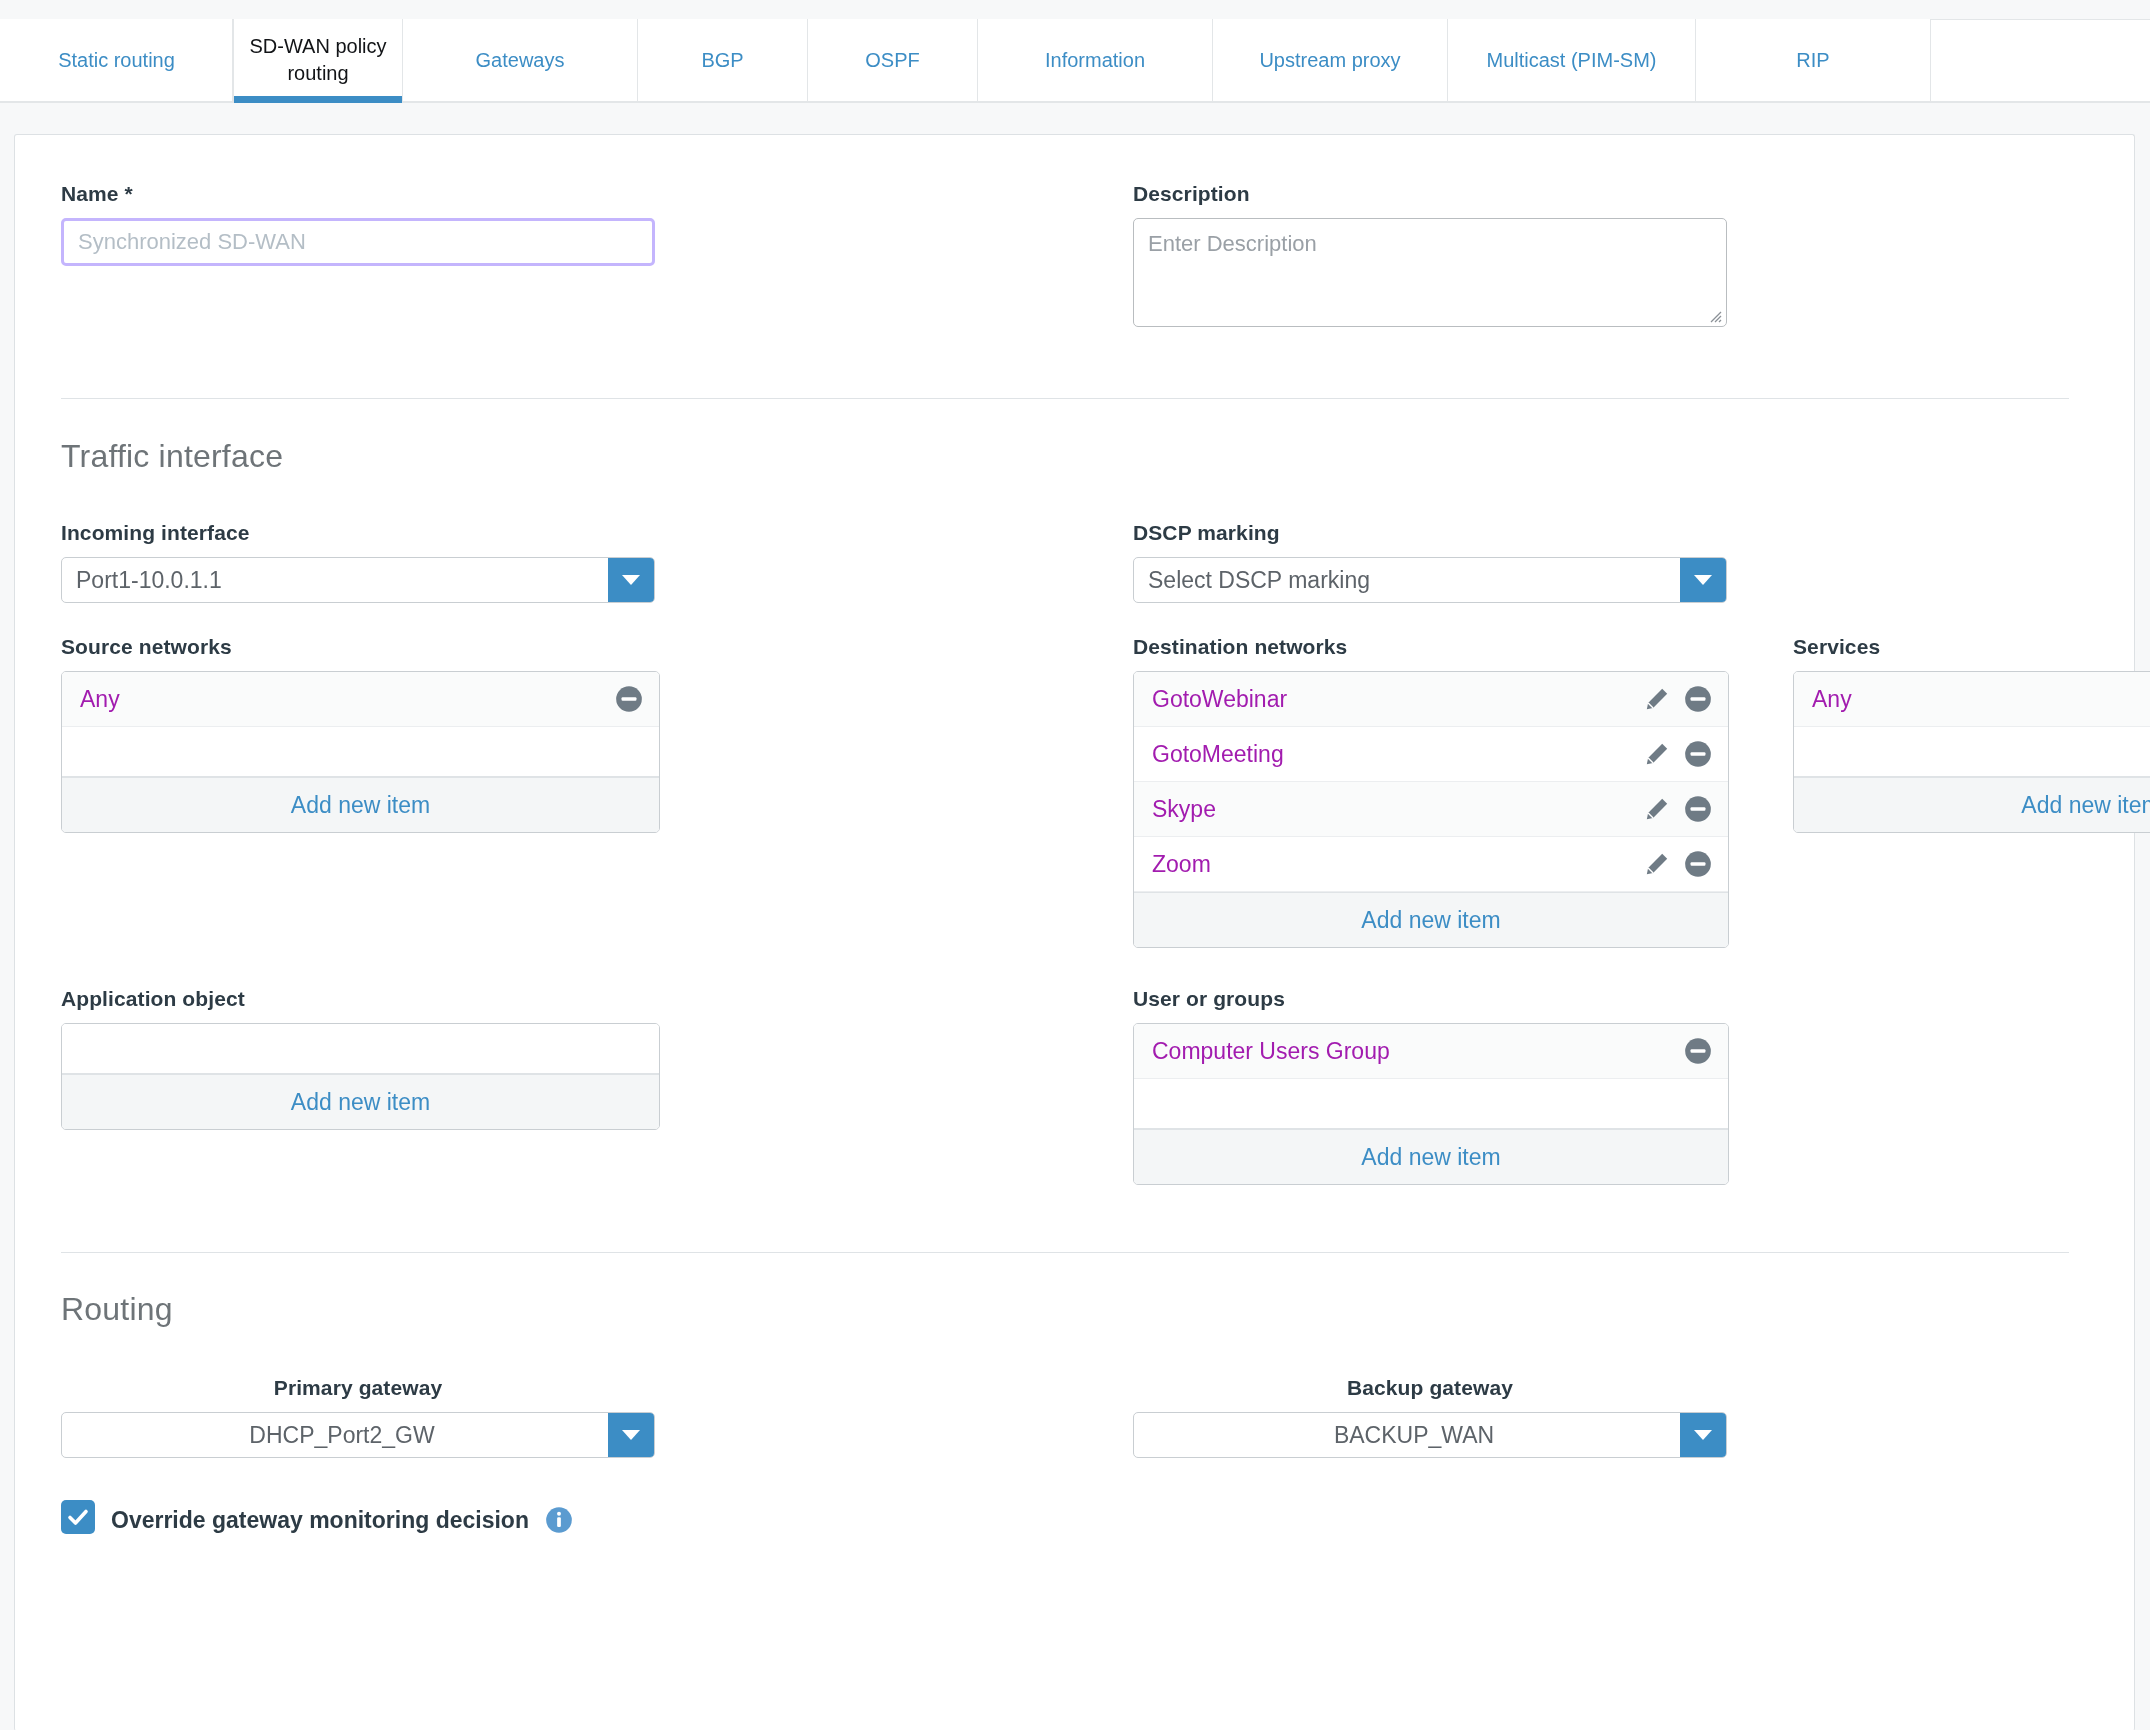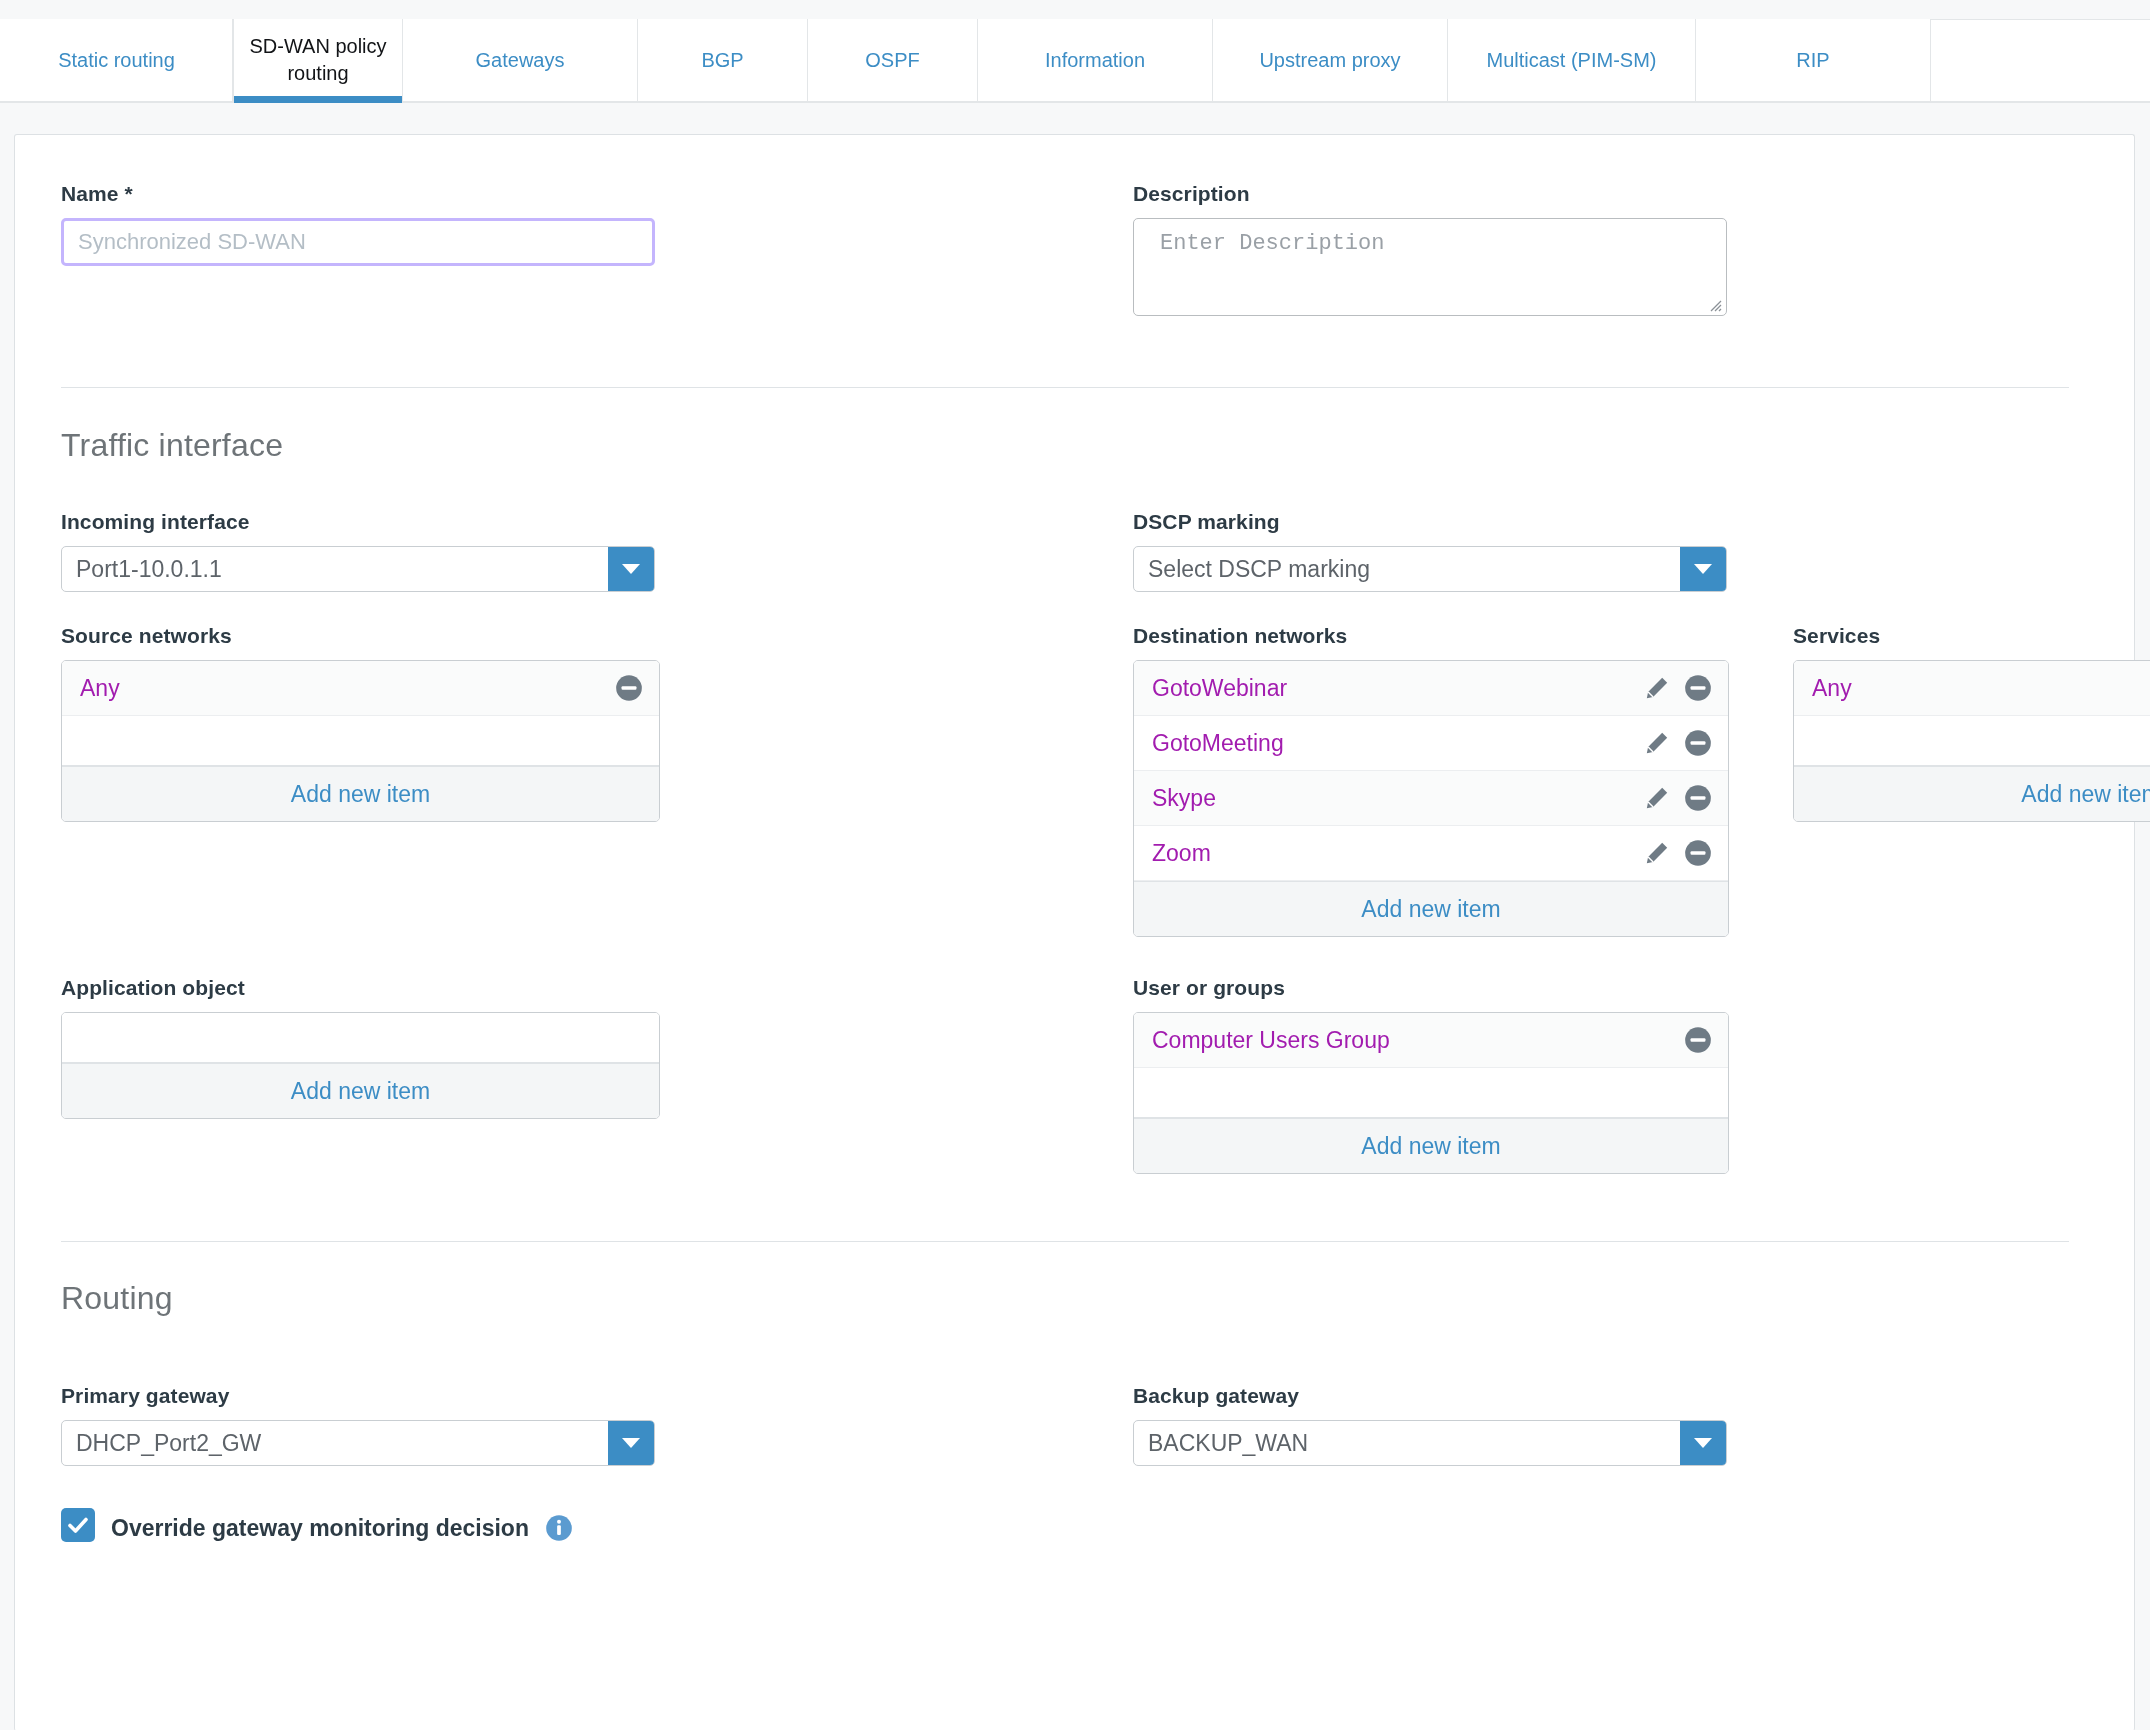--- a/index.html
+++ b/index.html
@@ -94,29 +94,28 @@
     border-radius: 5px;
     background: #ffffff;
     font-size: 22px;
     color: #b4bec6;
     padding: 0 14px;
     display: flex; align-items: center;
     font-family: "Liberation Sans", sans-serif;
   }
 
   .textarea {
-    width: 594px; height: 98px;
+    width: 594px; height: 109px;
     border: 1px solid #b9bdc0;
     border-radius: 5px;
     background: #ffffff;
     font-size: 22px;
     color: #9aa0a6;
-    padding: 12px 26px;
+    padding: 12px 14px;
     position: relative;
-    font-family: Liberation Mono, monospace;
   }
   .textarea .grip {
     position: absolute; right: 4px; bottom: 3px;
     width: 16px; height: 16px;
   }
 
   
   .select {
     width: 594px; height: 46px;
     border: 1px solid #c9ced2;
@@ -386,21 +385,21 @@
             <div class="lb-empty"></div>
             <div class="lb-add">Add new item</div>
           </div>
       </div>
     </div>
 
     <div class="divider" style="margin-top:67px;"></div>
 
     <div class="section-title" style="margin-top:38px;">Routing</div>
 
-    <div class="row" style="margin-top:67px;">
+    <div class="row" style="margin-top:48px;text-align:center;">
       <div>
         <div class="field-label">Primary gateway</div>
         <div class="select">
           <span class="val">DHCP_Port2_GW</span>
           <span class="arrowbox">
               <i class="caret"></i>
             </span>
         </div>
       </div>
       <div style="margin-left:478px;">

